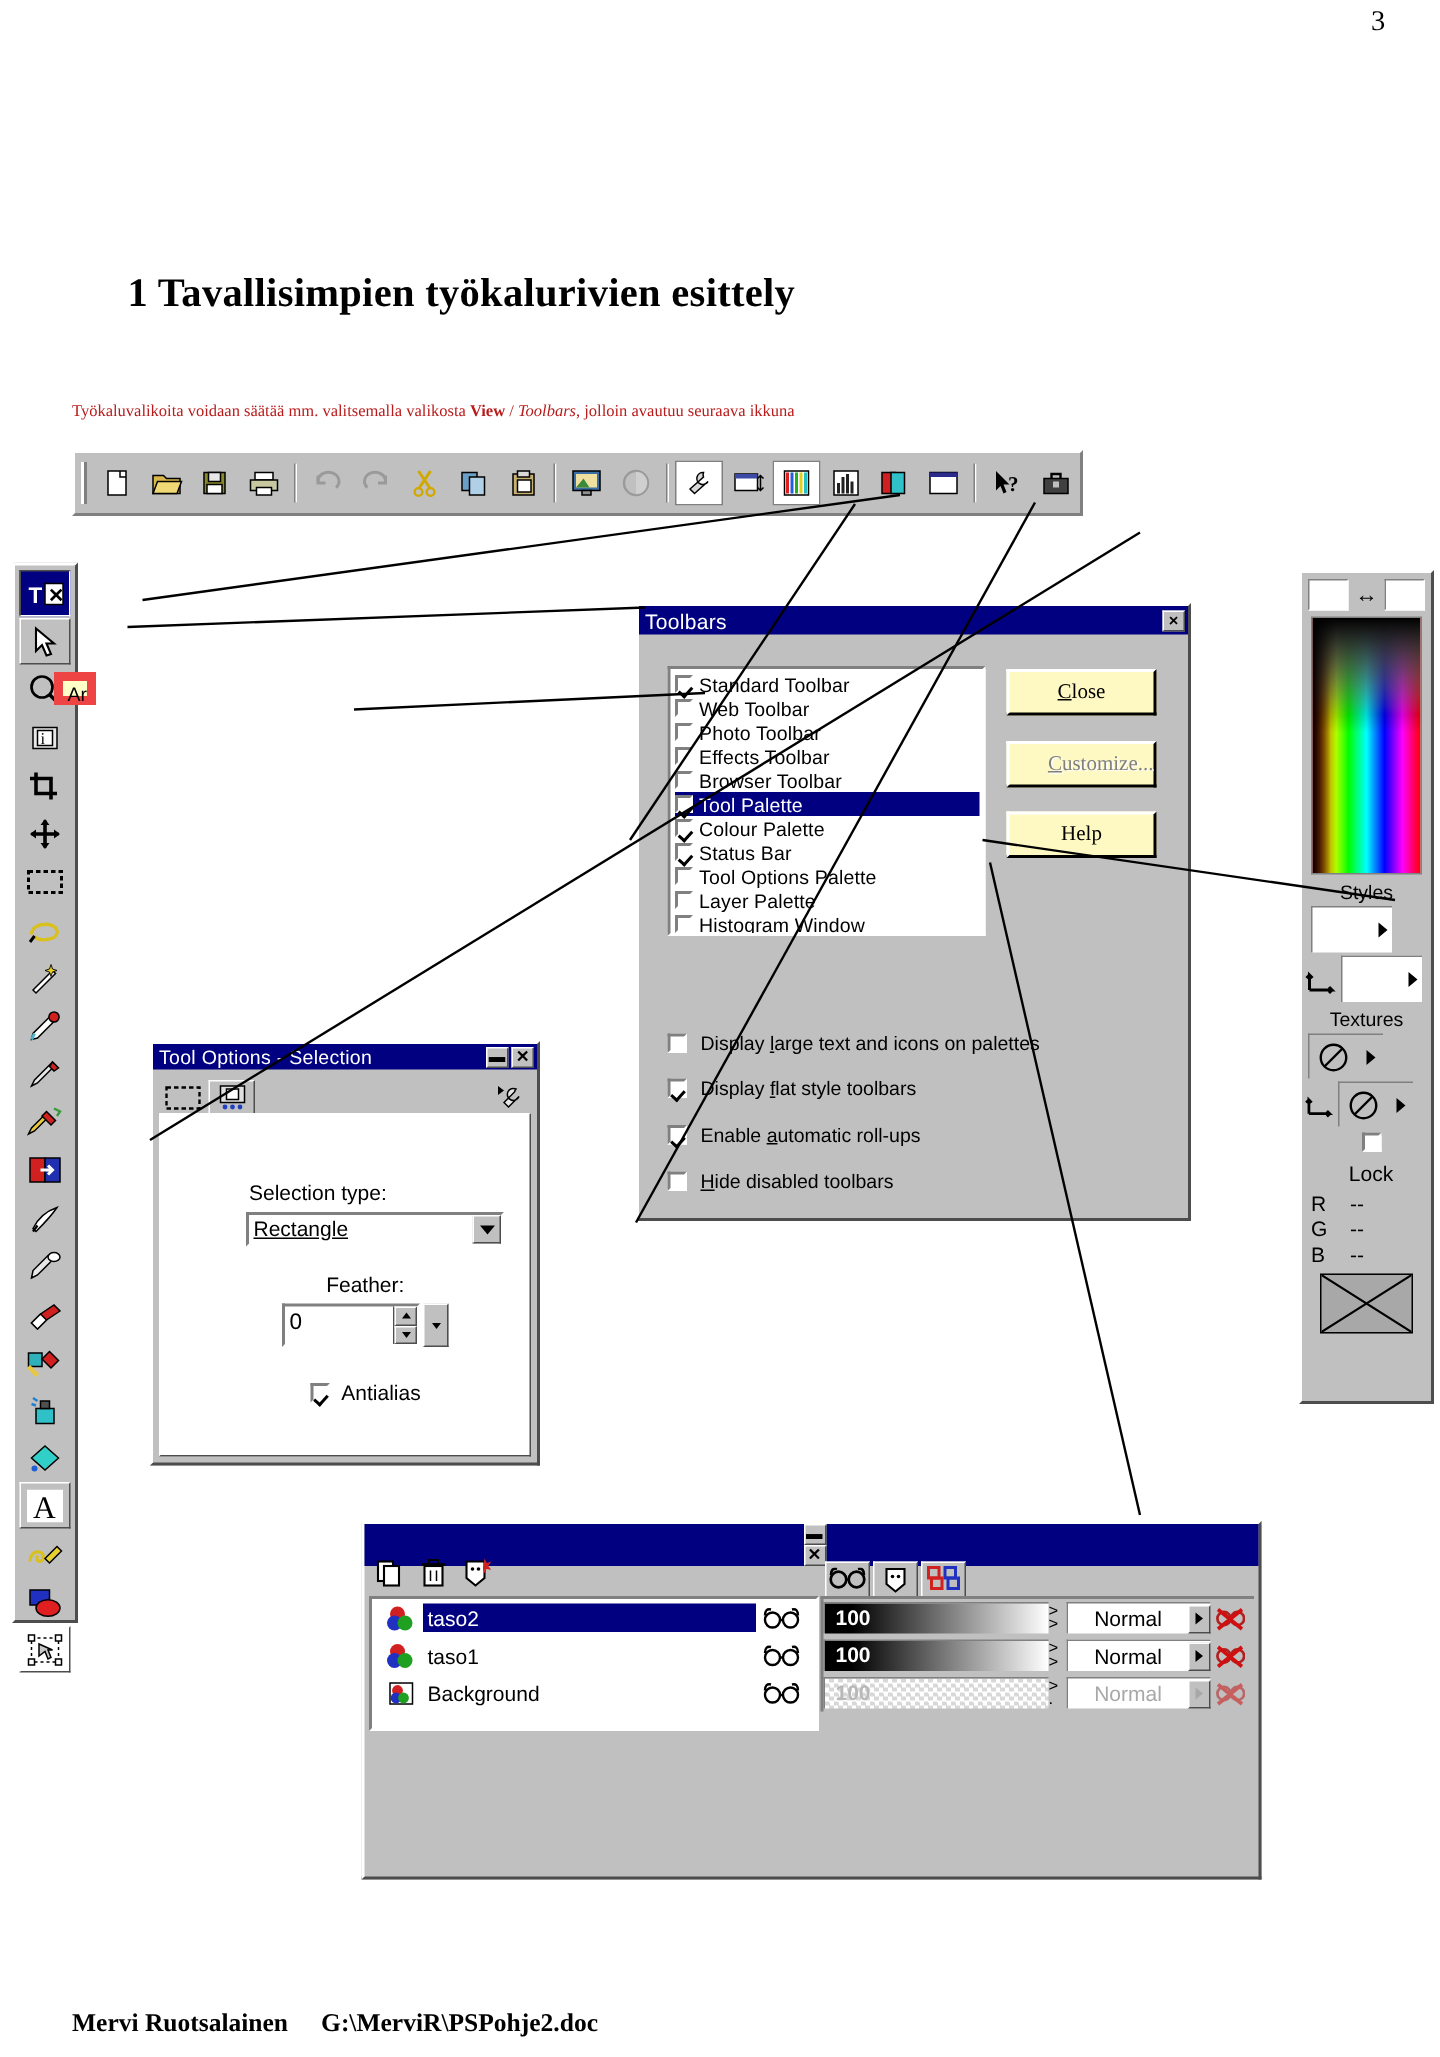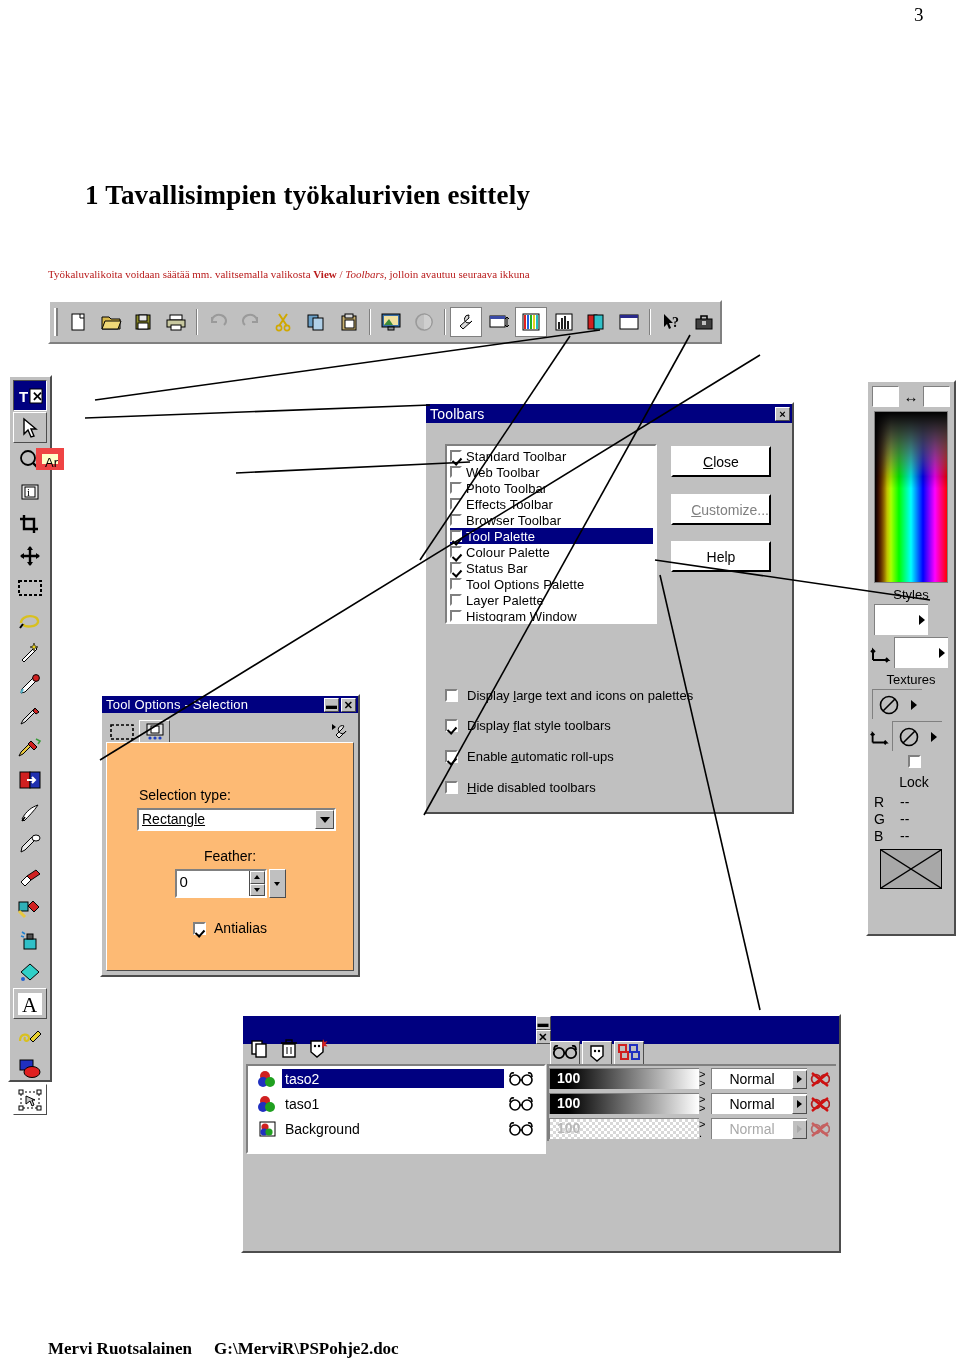--- a/index.html
+++ b/index.html
@@ -49,25 +49,25 @@
   }
   .tbar .ttl { flex:1; white-space:nowrap; overflow:hidden; }
   .tbtn {
     width:15px; height:14px; background:#c0c0c0; color:#000;
     border-top:1px solid #fff; border-left:1px solid #fff;
     border-right:1px solid #4d4d4d; border-bottom:1px solid #4d4d4d;
     font-size:11px; line-height:12px; text-align:center; margin-left:2px;
     font-family:"Liberation Sans", sans-serif; font-weight:bold;
   }
   .btn95 {
-    background:#ffffff; color:#000;
+    background:#fef9c3; color:#000;
     border-top:2px solid #ffffff; border-left:2px solid #ffffff;
     border-right:2px solid #000000; border-bottom:2px solid #000000;
     display:flex; align-items:center; justify-content:center;
-    font-size:14px; font-family:Liberation Sans, sans-serif;
+    font-size:14px; font-family:Liberation Serif, serif;
   }
   .btn95.disabled { color:#808080; text-shadow:1px 1px 0 #ffffff; }
   .btn95 u { text-decoration:underline; }
   .cbx {
     width:13px; height:13px; background:#ffffff; flex:0 0 13px;
     border-top:2px solid #808080; border-left:2px solid #808080;
     border-right:2px solid #ffffff; border-bottom:2px solid #ffffff;
     position:relative;
   }
   .cbx.on::after {
@@ -105,22 +105,22 @@
     display:flex; align-items:flex-end; gap:2px;
   }
   .to-tab {
     width:31px; height:23px; background:#c0c0c0;
     border-top:1px solid #fff; border-left:1px solid #fff;
     border-right:1px solid #4d4d4d; border-bottom:0;
     display:flex; align-items:center; justify-content:center;
   }
   .to-body {
     position:absolute; left:4px; top:46px; right:4px; bottom:4px;
-    background:#fdba74; border-top:1px solid #ffffff; border-left:1px solid #ffffff;
-    border-right:1px solid #4d4d4d; border-bottom:1px solid #4d4d4d;
+    background:#ffffff; border-top:1px solid #ffffff; border-left:1px solid #ffffff;
+    border-right:1px solid #4d4d4d; border-bottom:1px solid #4d4d4d;padding-left:27px;
   }
   .to-lbl { text-align:center; font-size:14px; color:#000; font-family:"Liberation Sans", sans-serif; }
   .combo {
     display:flex; background:#ffffff; height:23px;
     border-top:2px solid #808080; border-left:2px solid #808080;
     border-right:2px solid #ffffff; border-bottom:2px solid #ffffff;
   }
   .combo .val { flex:1; font-size:14px; padding:1px 0 0 3px; color:#000;
     font-family:"Liberation Sans", sans-serif; }
   .combo .arw {

